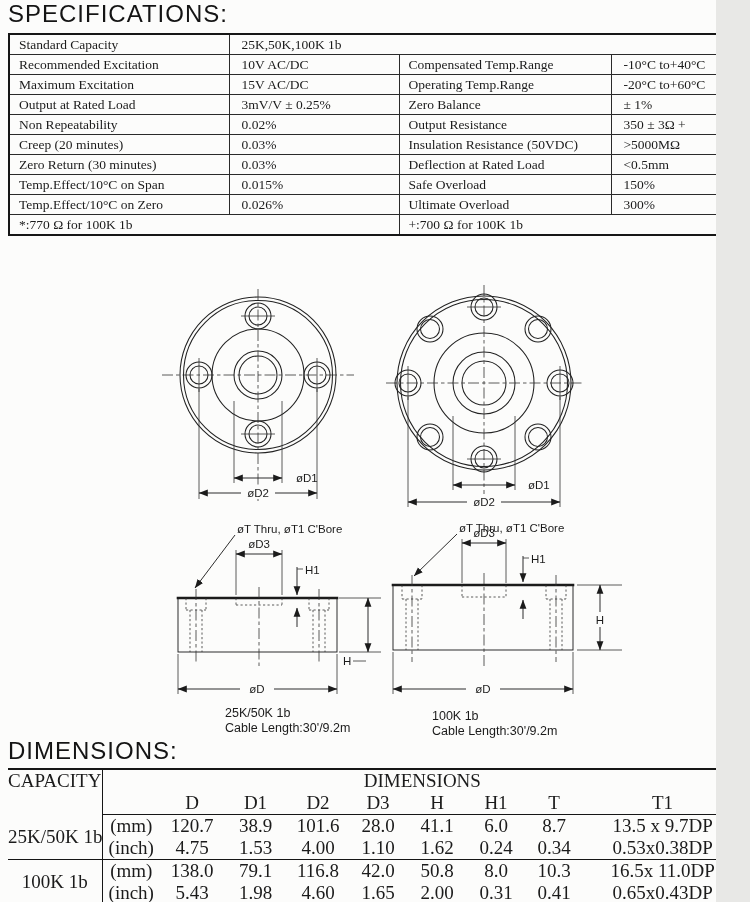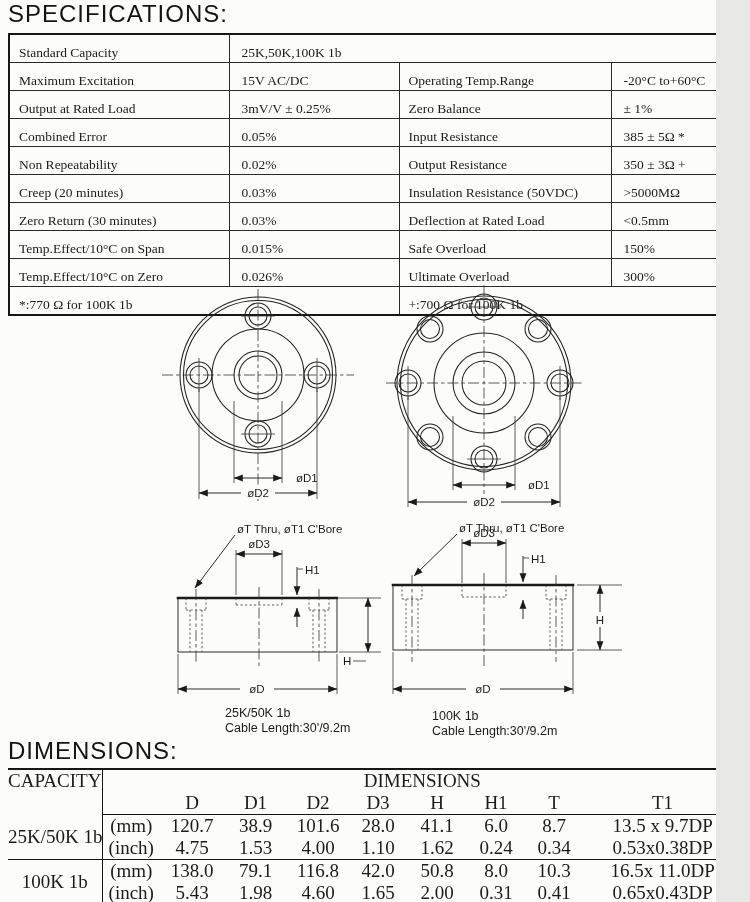--- a/index.html
+++ b/index.html
@@ -7,21 +7,21 @@
         font-family:"Liberation Serif", serif;}
   .heading{position:absolute;left:8px;font-family:"Liberation Sans", sans-serif;font-size:24px;
            letter-spacing:1px;color:#141414;font-weight:500;white-space:nowrap;}
   #h-spec{top:0px;}
   #h-outline{top:284px;}
   #h-dim{top:737px;}
 
   
   table.spec{position:absolute;left:8px;top:33px;width:734px;border-collapse:collapse;
              border:2px solid #161616;font-size:13.5px;table-layout:fixed;}
-  table.spec td{border:1px solid #2a2a2a;height:19px;padding:8px 2px 0 9px;white-space:nowrap;
+  table.spec td{border:1px solid #2a2a2a;height:19px;padding:0 2px 0 9px;white-space:nowrap;
                 overflow:hidden;vertical-align:middle;}
   table.spec td.val{padding-left:12px;}
 
   
   table.dim{position:absolute;left:8px;top:768px;width:734px;border-collapse:collapse;
             border-top:2px solid #161616;border-bottom:2.5px solid #161616;
             font-size:19px;table-layout:fixed;text-align:center;}
   table.dim th, table.dim td{font-weight:normal;padding:0;height:19px;vertical-align:middle;white-space:nowrap;}
   table.dim .capcol{border-right:1.5px solid #161616;}
   table.dim tr.hdr2 th{border-bottom:1.5px solid #161616;height:21px;}
@@ -55,36 +55,36 @@
         <col style="width:170px">
         <col style="width:212px">
         <col style="width:132px">
       </colgroup>
     <tbody>
       <tr>
         <td>Standard Capacity</td>
         <td class="val" colspan="3">25K,50K,100K 1b</td>
       </tr>
       <tr>
+        <td>Recommended Excitation</td>
+        <td class="val">10V AC/DC</td>
+        <td>Compensated Temp.Range</td>
+        <td class="val">-10°C to+40°C</td>
+      </tr>
+      <tr>
         <td>Maximum Excitation</td>
         <td class="val">15V AC/DC</td>
         <td>Operating Temp.Range</td>
         <td class="val">-20°C to+60°C</td>
       </tr>
       <tr>
         <td>Output at Rated Load</td>
         <td class="val">3mV/V ± 0.25%</td>
         <td>Zero Balance</td>
         <td class="val">± 1%</td>
-      </tr>
-      <tr>
-        <td>Combined Error</td>
-        <td class="val">0.05%</td>
-        <td>Input Resistance</td>
-        <td class="val">385 ± 5Ω *</td>
       </tr>
       <tr>
         <td>Non Repeatability</td>
         <td class="val">0.02%</td>
         <td>Output Resistance</td>
         <td class="val">350 ± 3Ω +</td>
       </tr>
       <tr>
         <td>Creep (20 minutes)</td>
         <td class="val">0.03%</td>

